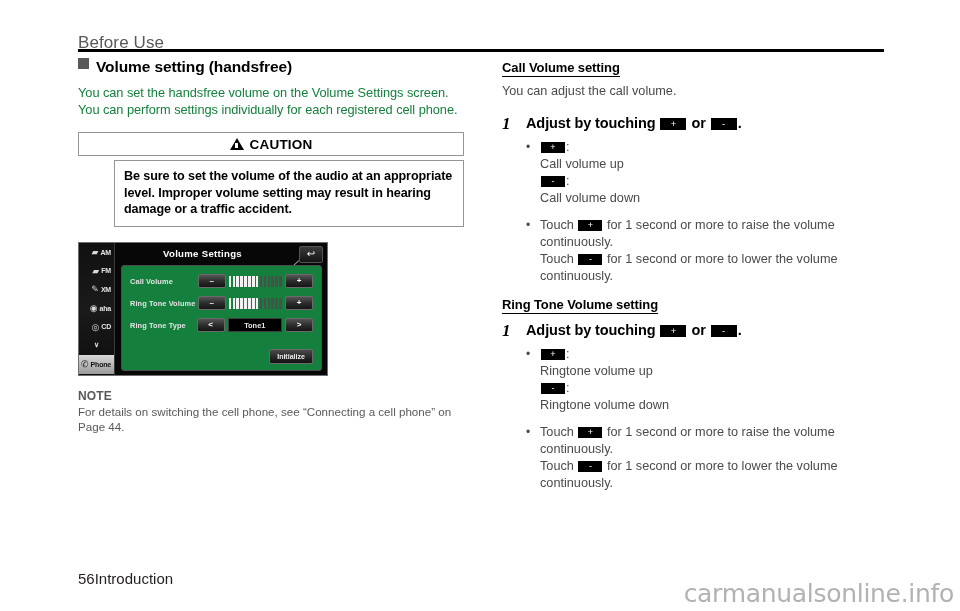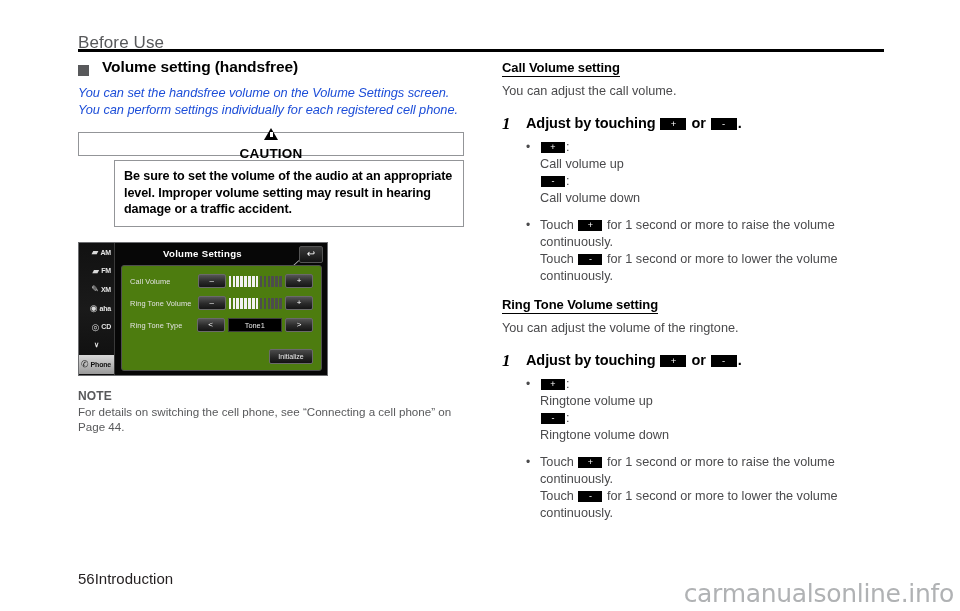--- a/index.html
+++ b/index.html
@@ -51,57 +51,55 @@
   .col-right {
     position: absolute;
     left: 502px;
     top: 58px;
     width: 382px;
   }
 
   
   .sec-title {
     display: flex;
-    align-items: flex-end;
-    gap: 13px;
+    align-items: flex-start;
+    gap: 7px;
     margin: 0 0 9px 0;
   }
   .sec-square {
     width: 11px;
     height: 11px;
     background: #58595b;
     display: inline-block;
     flex: 0 0 auto;
   }
   .sec-title-text {
     font-size: 15.5px;
     font-weight: bold;
     color: #000;
     letter-spacing: -0.1px;
   }
 
   .body-para {
     font-size: 12.8px;
     line-height: 16.6px;
-    color: #1d4ed8;
+    color: #15803d;
     margin: 0 0 14px 0;
     letter-spacing: -0.05px;
-    font-style: italic;
   }
 
   
   .caution-head {
     border: 1px solid #939598;
     height: 22px;
     display: flex;
     align-items: center;
     justify-content: center;
     gap: 6px;
     margin-bottom: 4px;
-    flex-direction: column;
   }
   .caution-tri {
     display: inline-block;
     width: 0; height: 0;
     border-left: 7px solid transparent;
     border-right: 7px solid transparent;
     border-bottom: 12px solid #000;
     position: relative;
   }
   .caution-tri::after {
@@ -212,21 +210,22 @@
     background: #b5b5b5;
     transform: rotate(-42deg);
     transform-origin: right center;
   }
 
   .hu-panel {
     position: absolute;
     left: 6px; top: 22px; right: 5px; bottom: 4px;
     border: 1px solid #4e4e4e;
     border-radius: 3px;
-    background: #4d7c0f;
+    background: #15803d;
+    font-weight: bold;
   }
   .hu-row {
     position: absolute;
     left: 8px; right: 8px;
     height: 15px;
     display: flex;
     align-items: center;
   }
   .hu-row-label {
     font-size: 7.4px;
@@ -566,21 +565,20 @@
           <span>for 1 second or more to raise the volume continuously.</span><br>
           <span>Touch</span>
           <span class="key sm">-</span>
           <span>for 1 second or more to lower the volume continuously.</span>
         </div>
       </div>
     </div>
 
     <div style="margin-top:6px;">
       <div class="sub-head">Ring Tone Volume setting</div>
-      <p class="sub-para">You can adjust the volume of the ringtone.</p>
 
       <div class="step">
         <div class="step-num">1</div>
         <div class="step-text">
           <span>Adjust by touching</span>
           <span class="key">+</span>
           <span>or</span>
           <span class="key">-</span><span>.</span>
         </div>
       </div>

